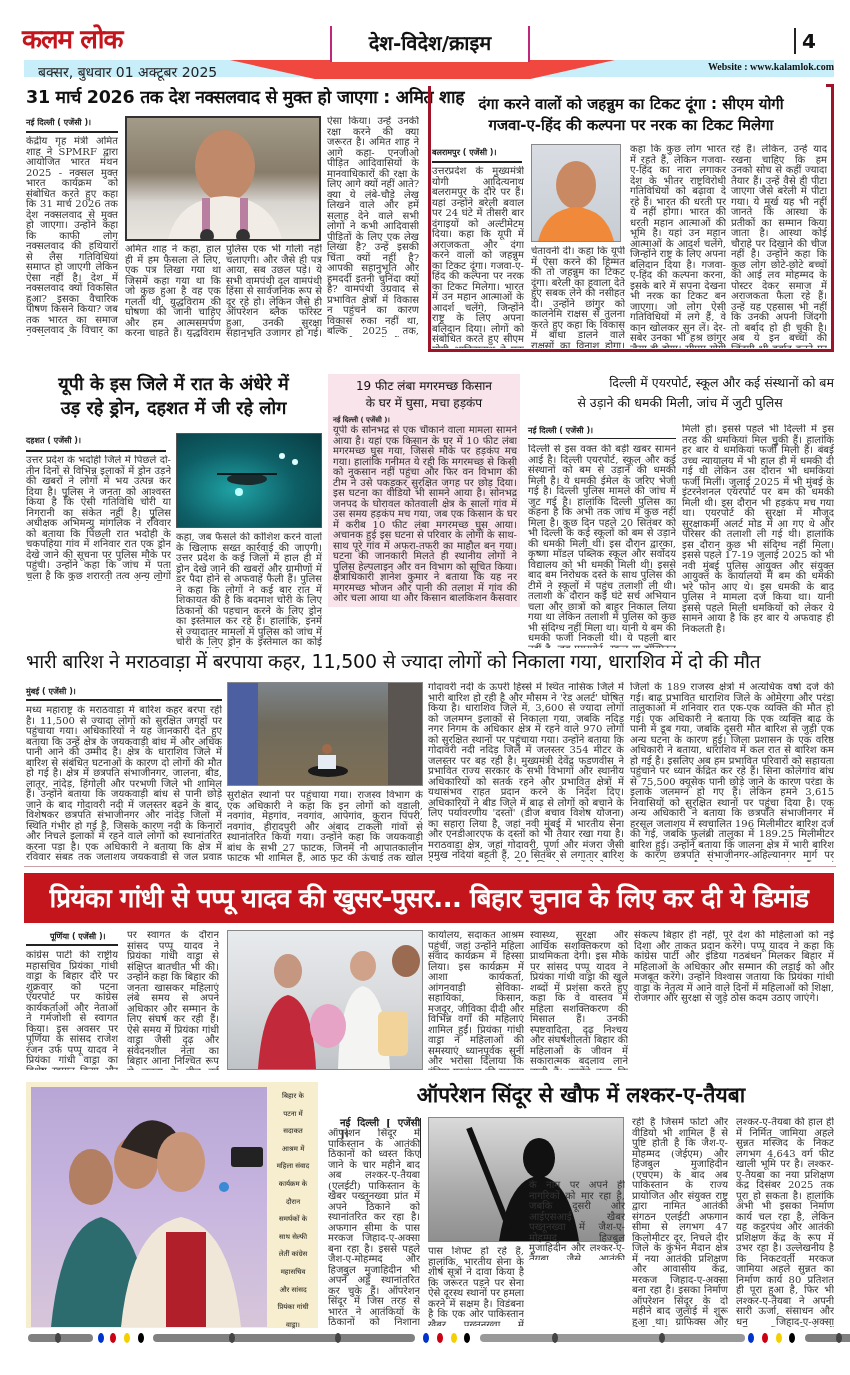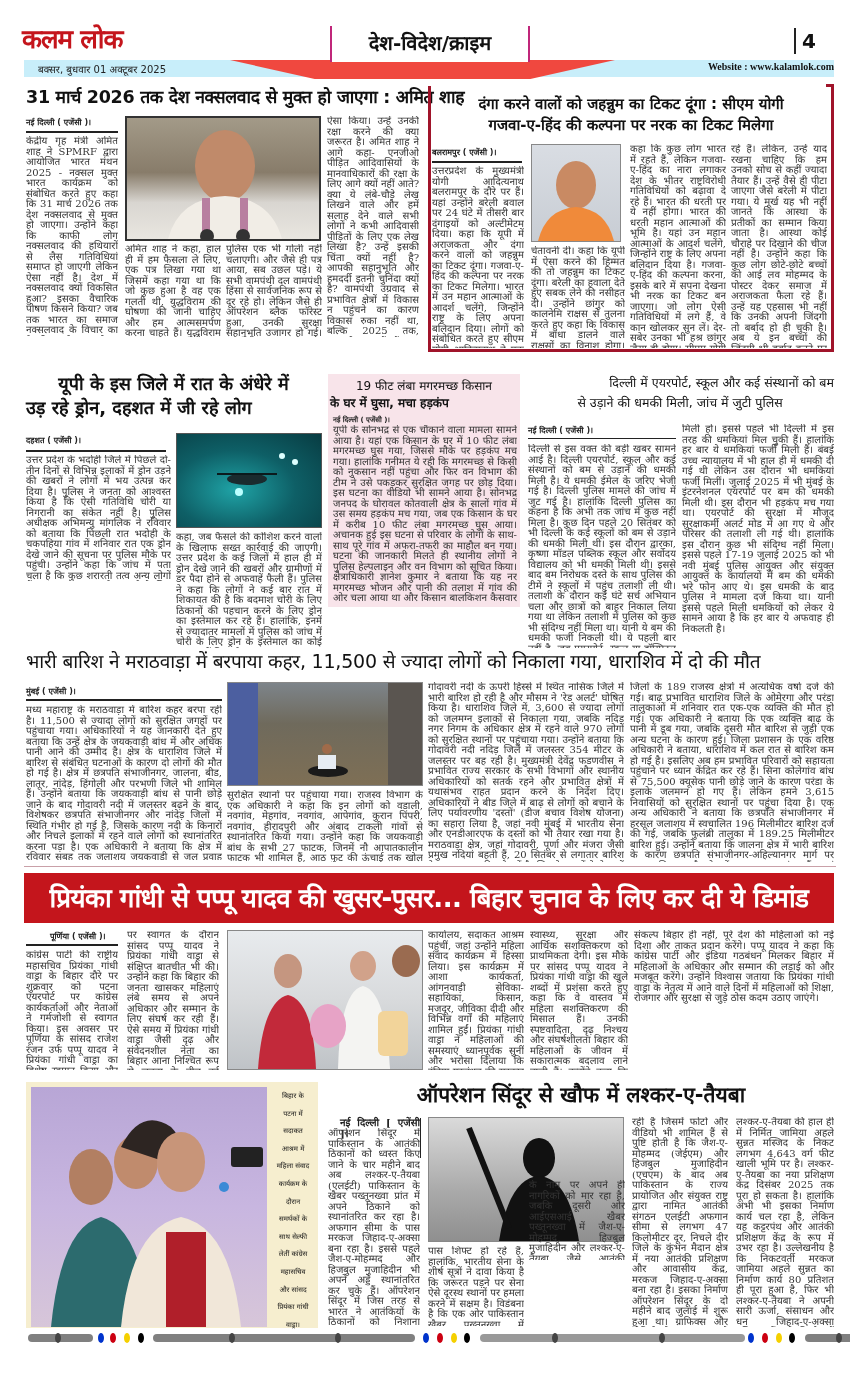--- a/index.html
+++ b/index.html
@@ -2,21 +2,21 @@
 <html><head>
 <meta charset="utf-8">
 <style>
 *{box-sizing:border-box;margin:0;padding:0}
 body{width:850px;height:1375px;background:#fff;font-family:"DejaVu Sans",sans-serif;color:#111;position:relative;overflow:hidden}
 .abs{position:absolute}
 .mast-logo{left:22px;top:20px;font-size:26px;font-weight:bold;color:#c4151c;letter-spacing:-1px}
 .mast-section{left:330px;top:26px;height:36px;width:200px;border-left:2px solid #c0267a;border-right:2px solid #c0267a;text-align:center;font-size:20px;font-weight:bold;line-height:34px;background:#fff;z-index:3}
 .mast-page{left:794px;top:28px;font-size:20px;font-weight:bold;border-left:2px solid #222;padding-left:6px;line-height:26px}
 .mast-band{left:24px;top:60px;width:810px;height:17px;background:#c8eefa}
-.mast-date{left:38px;top:62px;font-size:10px;color:#222;z-index:3}
+.mast-date{left:38px;top:62px;font-size:14px;color:#222;z-index:3}
 .mast-web{right:16px;top:61px;font-size:10px;font-family:"Liberation Serif",serif;font-weight:bold;z-index:3}
 .h1{font-weight:bold;line-height:1.1}
 .body{font-size:10px;line-height:10.5px;color:#333;text-align:justify;font-family:"DejaVu Serif",serif}
 .dateline{font-size:8px;font-weight:bold;color:#222}
 .rule{height:2px;background:#222}
 .photo{overflow:hidden;border:2px solid #333}
 .red-frame{border-top:3px solid #a0142a;border-left:3px solid #a0142a;border-right:3px solid #a0142a}
 .pink{background:#f8e4ea}
 .banner{left:24px;top:873px;width:810px;height:50px;background:#c4151c;color:#fff;font-size:26px;font-weight:bold;text-align:center;line-height:50px;letter-spacing:-0.5px}
 .cream{background:#f6eecf}
@@ -66,38 +66,38 @@
     <ellipse cx="44" cy="40" rx="20" ry="24" fill="#c98a63"></ellipse>
     <path d="M6 96 Q14 64 44 62 Q74 64 82 96Z" fill="#f08a3a"></path>
   </svg>
 </div>
 <div class="abs body" style="left:432px;top:166px;width:92px;height:182px;overflow:hidden">उत्तरप्रदेश के मुख्यमंत्री योगी आदित्यनाथ बलरामपुर के दौरे पर हैं। यहां उन्होंने बरेली बवाल पर 24 घंटे में तीसरी बार दंगाइयों को अल्टीमेटम दिया। कहा कि यूपी में अराजकता और दंगा करने वालों को जहन्नुम का टिकट दूंगा। गजवा-ए-हिंद की कल्पना पर नरक का टिकट मिलेगा। भारत में उन महान आत्माओं के आदर्श चलेंगे, जिन्होंने राष्ट्र के लिए अपना बलिदान दिया। लोगों को संबोधित करते हुए सीएम योगी आदित्यनाथ ने एक बार फिर प्रदेश में अराजकता और दंगा फैलाने वालों को</div>
 <div class="abs body" style="left:531px;top:246px;width:94px;height:102px;overflow:hidden">चेतावनी दी। कहा कि यूपी में ऐसा करने की हिम्मत की तो जहन्नुम का टिकट दूंगा। बरेली का हवाला देते हुए सबक लेने की नसीहत दी। उन्होंने छांगुर को कालनेमि राक्षस से तुलना करते हुए कहा कि विकास में बाधा डालने वाले राक्षसों का विनाश होगा। सपा और कांग्रेस के अराजकतत्वों से मिले होने की बात कही। उन्होंने आगे</div>
 <div class="abs body" style="left:630px;top:144px;width:96px;height:204px;overflow:hidden">कहा कि कुछ लोग भारत में रहते हैं, लेकिन गजवा-ए-हिंद का नारा लगाकर देश के भीतर राष्ट्रविरोधी गतिविधियों को बढ़ावा दे रहे हैं। भारत की धरती पर ये नहीं होगा। भारत की धरती महान आत्माओं की भूमि है। यहां उन महान आत्माओं के आदर्श चलेंगे, जिन्होंने राष्ट्र के लिए अपना बलिदान दिया है। गजवा-ए-हिंद की कल्पना करना, इसके बारे में सपना देखना भी नरक का टिकट बन जाएगा। जो लोग ऐसी गतिविधियों में लगे हैं, वे कान खोलकर सुन लें। देर-सबेर उनका भी हश्र छांगुर जैसा ही होगा। सीएम योगी आदित्यनाथ ने आगे कहा कि किसी को प्रदेश का माहौल खराब करने की इजाजत नहीं है। कुछ लोग नए हथकंडे अपना</div>
 <div class="abs body" style="left:731px;top:144px;width:96px;height:204px;overflow:hidden">रहे हैं। लेकिन, उन्हें याद रखना चाहिए कि हम उनको सोच से कहीं ज्यादा तैयार हैं। उन्हें वैसे ही पीटा जाएगा जैसे बरेली में पीटा गया। ये मूर्ख यह भी नहीं जानते कि आस्था के प्रतीकों का सम्मान किया जाता है। आस्था कोई चौराहे पर दिखाने की चीज नहीं है। उन्होंने कहा कि कुछ लोग छोटे-छोटे बच्चों को आई लव मोहम्मद के पोस्टर देकर समाज में अराजकता फैला रहे हैं। उन्हें यह एहसास भी नहीं कि उनकी अपनी जिंदगी तो बर्बाद हो ही चुकी है। अब ये इन बच्चों की जिंदगी भी बर्बाद करने पर तुले हुए हैं। लेकिन, सरकार इस तरह की अराजकता को कभी बर्दाश्त नहीं करेगी।</div>
 
 <div class="abs h1" style="left:26px;top:374px;width:295px;text-align:center;font-size:18px;white-space:nowrap;font-weight:900">यूपी के इस जिले में रात के अंधेरे में</div>
-<div class="abs h1" style="left:26px;top:398px;width:295px;text-align:left;font-size:18px;white-space:nowrap;font-weight:900">उड़ रहे ड्रोन, दहशत में जी रहे लोग</div>
+<div class="abs h1" style="left:26px;top:398px;width:295px;text-align:center;font-size:18px;white-space:nowrap;font-weight:900">उड़ रहे ड्रोन, दहशत में जी रहे लोग</div>
 <div class="abs dateline" style="left:26px;top:434px">दहशत ( एजेंसी )।</div>
 <div class="abs rule" style="left:26px;top:450px;width:140px"></div>
 <div class="abs photo" style="left:176px;top:433px;width:146px;height:95px;border:1px solid #555;background:radial-gradient(ellipse at 40% 60%,#1fa3a6 0%,#0e5f66 50%,#083c42 100%)">
   <svg width="144" height="93" viewBox="0 0 144 93">
     <ellipse cx="70" cy="45" rx="20" ry="6" fill="#1a2b2e"></ellipse>
     <line x1="40" y1="40" x2="100" y2="40" stroke="#0b1a1c" stroke-width="2"></line>
     <circle cx="62" cy="58" r="4" fill="#bff"></circle>
     <circle cx="105" cy="22" r="3" fill="#dff"></circle>
     <circle cx="118" cy="28" r="3" fill="#dff"></circle>
   </svg>
 </div>
 <div class="abs body" style="left:26px;top:455px;width:145px;height:126px;overflow:hidden">उत्तर प्रदेश के भदोही जिले में पिछले दो-तीन दिनों से विभिन्न इलाकों में ड्रोन उड़ने की खबरों ने लोगों में भय उत्पन्न कर दिया है। पुलिस ने जनता को आश्वस्त किया है कि ऐसी गतिविधि चोरी या निगरानी का संकेत नहीं है। पुलिस अधीक्षक अभिमन्यु मांगलिक ने रविवार को बताया कि पिछली रात भदोही के चकपहिया गांव में शनिवार रात एक ड्रोन देखे जाने की सूचना पर पुलिस मौके पर पहुंची। उन्होंने कहा कि जांच में पता चला है कि कुछ शरारती तत्व अन्य लोगों में अनावश्यक दहशत पैदा करने के लिए अंधेरे की आड़ में ड्रोन उड़ा रहे हैं। उन्होंने नागरिकों से कानून अपने हाथ में न लेने और ऐसी गतिविधियां दिखाई देने पर तुरंत पुलिस को सूचित करने की अपील की है। पुलिस अधीक्षक ने</div>
 <div class="abs body" style="left:176px;top:532px;width:146px;height:116px;overflow:hidden">कहा, जब फैसले की कोशिश करने वालों के खिलाफ सख्त कार्रवाई की जाएगी। उत्तर प्रदेश के कई जिलों में हाल ही में ड्रोन देखे जाने की खबरों और ग्रामीणों में डर पैदा होने से अफवाहें फैली हैं। पुलिस ने कहा कि लोगों ने कई बार रात में शिकायत की है कि बदमाश चोरी के लिए ठिकानों की पहचान करने के लिए ड्रोन का इस्तेमाल कर रहे हैं। हालांकि, इनमें से ज्यादातर मामलों में पुलिस को जांच में चोरी के लिए ड्रोन के इस्तेमाल का कोई सबूत नहीं मिला है।</div>
 
 <div class="abs pink" style="left:328px;top:374px;width:192px;height:233px"></div>
 <div class="abs h1" style="left:330px;top:380px;width:188px;text-align:center;font-size:12px;font-weight:normal;white-space:nowrap">19 फीट लंबा मगरमच्छ किसान</div>
-<div class="abs h1" style="left:330px;top:397px;width:188px;font-size:12px;font-weight:bold;white-space:nowrap">के घर में घुसा, मचा हड़कंप</div>
+<div class="abs h1" style="left:330px;top:397px;width:188px;text-align:center;font-size:12px;font-weight:normal;white-space:nowrap">के घर में घुसा, मचा हड़कंप</div>
 <div class="abs dateline" style="left:333px;top:415px;font-size:7px">नई दिल्ली ( एजेंसी )।</div>
 <div class="abs body" style="left:333px;top:425px;width:184px;height:178px;overflow:hidden">यूपी के सोनभद्र से एक चौंकाने वाला मामला सामने आया है। यहां एक किसान के घर में 10 फीट लंबा मगरमच्छ घुस गया, जिससे मौके पर हड़कंप मच गया। हालांकि गनीमत ये रही कि मगरमच्छ से किसी को नुकसान नहीं पहुंचा और फिर वन विभाग की टीम ने उसे पकड़कर सुरक्षित जगह पर छोड़ दिया। इस घटना का वीडियो भी सामने आया है। सोनभद्र जनपद के घोरावल कोतवाली क्षेत्र के सालों गांव में उस समय हड़कंप मच गया, जब एक किसान के घर में करीब 10 फीट लंबा मगरमच्छ घुस आया। अचानक हुई इस घटना से परिवार के लोगों के साथ-साथ पूरे गांव में अफरा-तफरी का माहौल बन गया। घटना की जानकारी मिलते ही स्थानीय लोगों ने पुलिस हेल्पलाइन और वन विभाग को सूचित किया। क्षेत्राधिकारी ज्ञानेश कुमार ने बताया कि यह नर मगरमच्छ भोजन और पानी की तलाश में गांव की ओर चला आया था और किसान बालकिशन कैसवार के घर में घुस गया। रेस्क्यू के बाद रात करीब 8 बजे इसे सुरक्षित स्थान मुखा फॉल में छोड़ा गया।</div>
 
 <div class="abs h1" style="left:526px;top:376px;width:308px;text-align:right;font-size:12.5px;font-weight:normal;white-space:nowrap">दिल्ली में एयरपोर्ट, स्कूल और कई संस्थानों को बम</div>
 <div class="abs h1" style="left:526px;top:396px;width:308px;text-align:center;font-size:12.5px;font-weight:normal;white-space:nowrap">से उड़ाने की धमकी मिली, जांच में जुटी पुलिस</div>
 <div class="abs dateline" style="left:528px;top:424px">नई दिल्ली ( एजेंसी )।</div>
 <div class="abs rule" style="left:528px;top:438px;width:148px;height:1px"></div>
 <div class="abs body" style="left:528px;top:444px;width:148px;height:204px;overflow:hidden">दिल्ली से इस वक्त की बड़ी खबर सामने आई है। दिल्ली एयरपोर्ट, स्कूल और कई संस्थानों को बम से उड़ाने की धमकी मिली है। ये धमकी ईमेल के जरिए भेजी गई है। दिल्ली पुलिस मामले की जांच में जुट गई है। हालांकि दिल्ली पुलिस का कहना है कि अभी तक जांच में कुछ नहीं मिला है। कुछ दिन पहले 20 सितंबर को भी दिल्ली के कई स्कूलों को बम से उड़ाने की धमकी मिली थी। इस दौरान द्वारका, कृष्णा मॉडल पब्लिक स्कूल और सर्वोदय विद्यालय को भी धमकी मिली थी। इससे बाद बम निरोधक दस्ते के साथ पुलिस की टीमें ने स्कूलों में पहुंच तलाशी ली थी। तलाशी के दौरान कई घंटे सर्च अभियान चला और छात्रों को बाहर निकाल लिया गया था लेकिन तलाशी में पुलिस को कुछ भी संदिग्ध नहीं मिला था। यानी ये बम की धमकी फर्जी निकली थी। ये पहली बार नहीं है, जब एयरपोर्ट, स्कूल या हॉस्पिटल के लिए बम की धमकी</div>
 <div class="abs body" style="left:682px;top:424px;width:152px;height:224px;overflow:hidden">मिली हो। इससे पहले भी दिल्ली में इस तरह की धमकियां मिल चुकी हैं। हालांकि हर बार ये धमकियां फर्जी मिली हैं। बंबई उच्च न्यायालय में भी हाल ही में धमकी दी गई थी लेकिन उस दौरान भी धमकियां फर्जी मिलीं। जुलाई 2025 में भी मुंबई के इंटरनेशनल एयरपोर्ट पर बम की धमकी मिली थी। इस दौरान भी हड़कंप मच गया था। एयरपोर्ट की सुरक्षा में मौजूद सुरक्षाकर्मी अलर्ट मोड में आ गए थे और परिसर की तलाशी ली गई थी। हालांकि इस दौरान कुछ भी संदिग्ध नहीं मिला। इससे पहले 17-19 जुलाई 2025 को भी नवी मुंबई पुलिस आयुक्त और संयुक्त आयुक्त के कार्यालयों में बम की धमकी भरे फोन आए थे। इस धमकी के बाद पुलिस ने मामला दर्ज किया था। यानी इससे पहले मिली धमकियों को लेकर ये सामने आया है कि हर बार ये अफवाह ही निकलती है।</div>
 

